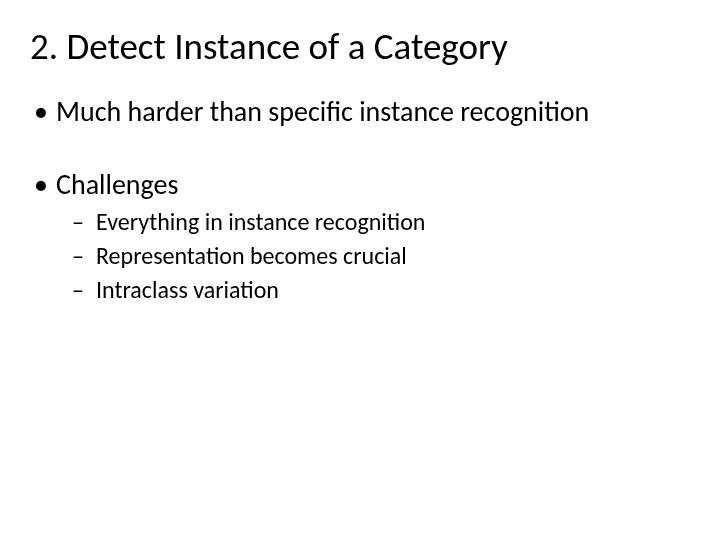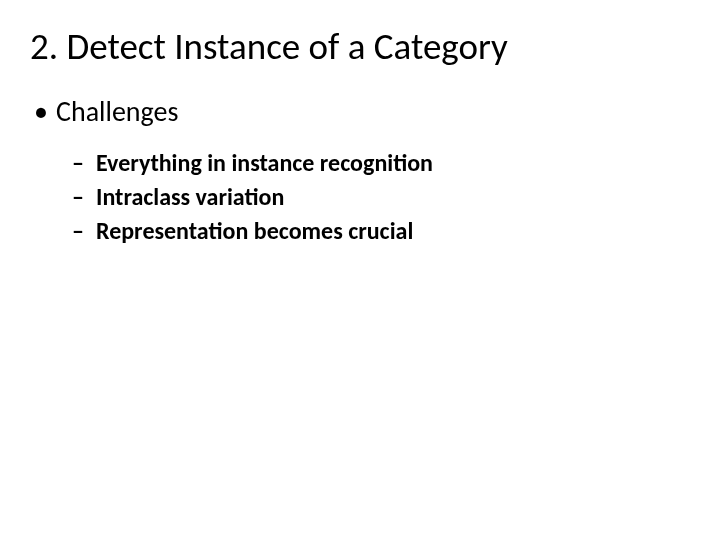--- a/index.html
+++ b/index.html
@@ -37,23 +37,22 @@
   }
   ul.level1 > li::before {
     content: "•";
     position: absolute;
     left: -22px;
     top: 0;
     font-size: 28px;
   }
   ul.level2 {
     list-style: none;
-    margin: 20px 0 0 0;
+    margin: 6px 0 0 0;
     padding: 0 0 0 40px;
-    font-weight: bold;
   }
   ul.level2 > li {
     position: relative;
     font-size: 24px;
     line-height: 1.25;
     margin-bottom: 4px;
   }
   ul.level2 > li::before {
     content: "–";
     position: absolute;
@@ -62,27 +61,30 @@
     font-size: 24px;
   }
 </style>
 </head>
 <body>
 
 <div class="slide">
   <h1 class="title">2. Detect Instance of a Category</h1>
   <ul class="level1">
     <li>
+      <span>Much harder than specific instance recognition</span>
+    </li>
+    <li>
       <span>Challenges</span>
       <ul class="level2">
         <li>
           <span>Everything in instance recognition</span>
         </li>
         <li>
-          <span>Intraclass variation</span>
+          <span>Representation becomes crucial</span>
         </li>
         <li>
-          <span>Representation becomes crucial</span>
+          <span>Intraclass variation</span>
         </li>
       </ul>
     </li>
   </ul>
 </div>
 
 </body></html>

